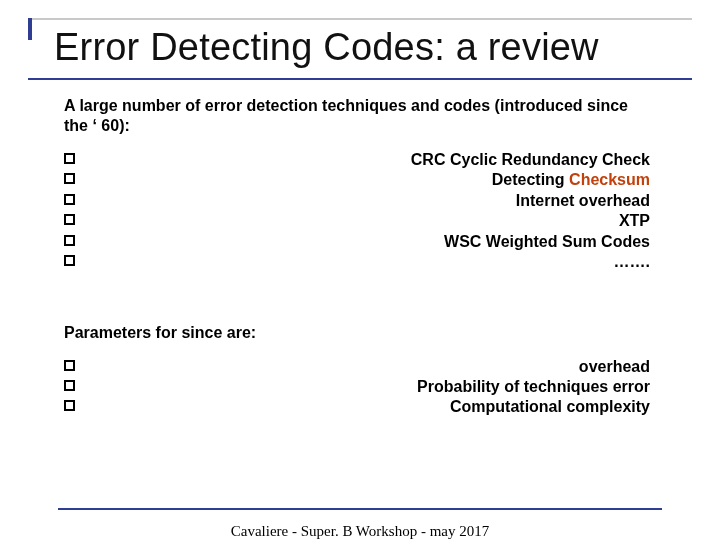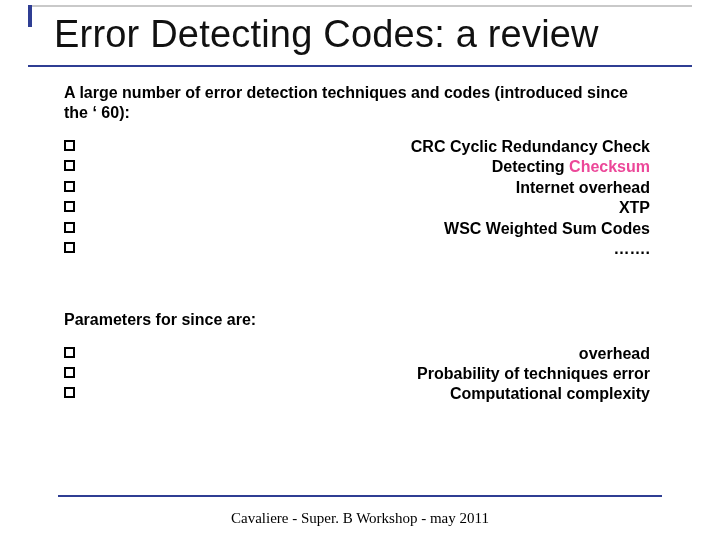--- a/index.html
+++ b/index.html
@@ -13,21 +13,21 @@
     overflow: hidden;
   }
   .slide {
     position: relative;
     width: 720px;
     height: 540px;
     box-sizing: border-box;
   }
   .title-wrap {
     position: relative;
-    margin: 5px 28px 0 28px;
+    margin: 18px 28px 0 28px;
   }
   .title-accent-v {
     position: absolute;
     left: 0;
     top: 0;
     width: 4px;
     height: 22px;
     background: #2f3e93;
   }
   .title-line-top {
@@ -78,21 +78,21 @@
     position: absolute;
     left: 0;
     top: 3px;
     width: 11px;
     height: 11px;
     border: 2px solid #000;
     box-sizing: border-box;
     background: #fff;
   }
   .hl {
-    color: #ec4899;
+    color: #c2410c;
   }
   .spacer {
     height: 32px;
   }
   .rule {
     position: absolute;
     left: 58px;
     right: 58px;
     bottom: 48px;
     height: 2px;
@@ -152,15 +152,15 @@
 
     <ul class="sq">
       <li><span>overhead</span></li>
       <li><span>Probability of techniques error</span></li>
       <li><span>Computational complexity</span></li>
     </ul>
 
   </div>
 
   <div class="rule"></div>
-  <div class="footer">Cavaliere - Super. B Workshop - may 2011</div>
+  <div class="footer">Cavaliere - Super. B Workshop - may 2017</div>
 
 </div>
 
 </body></html>

